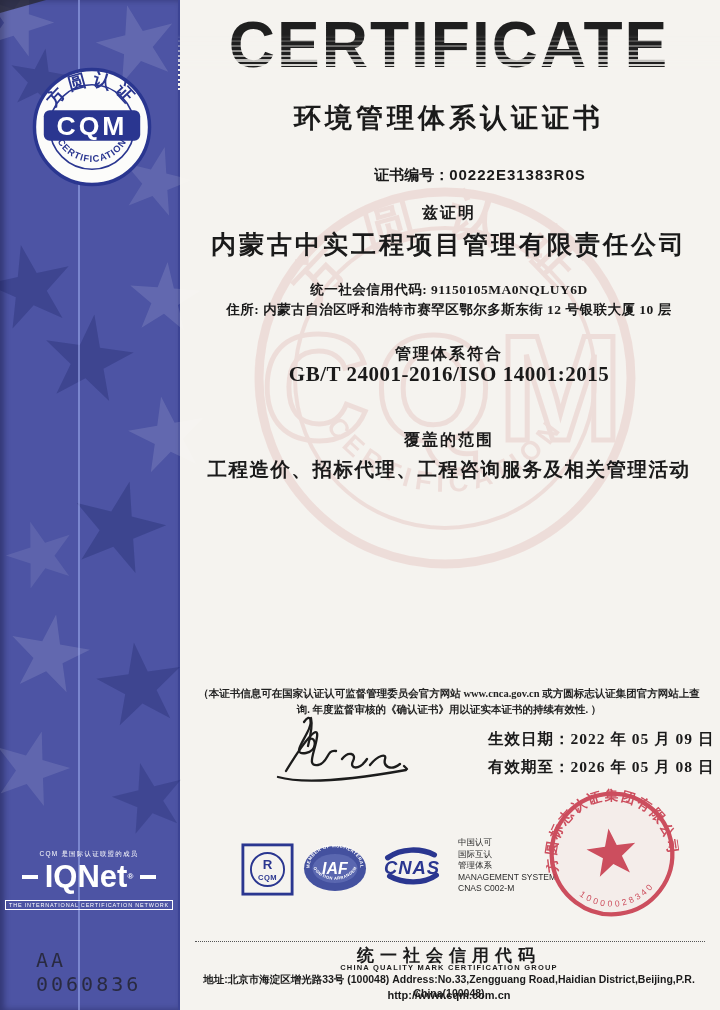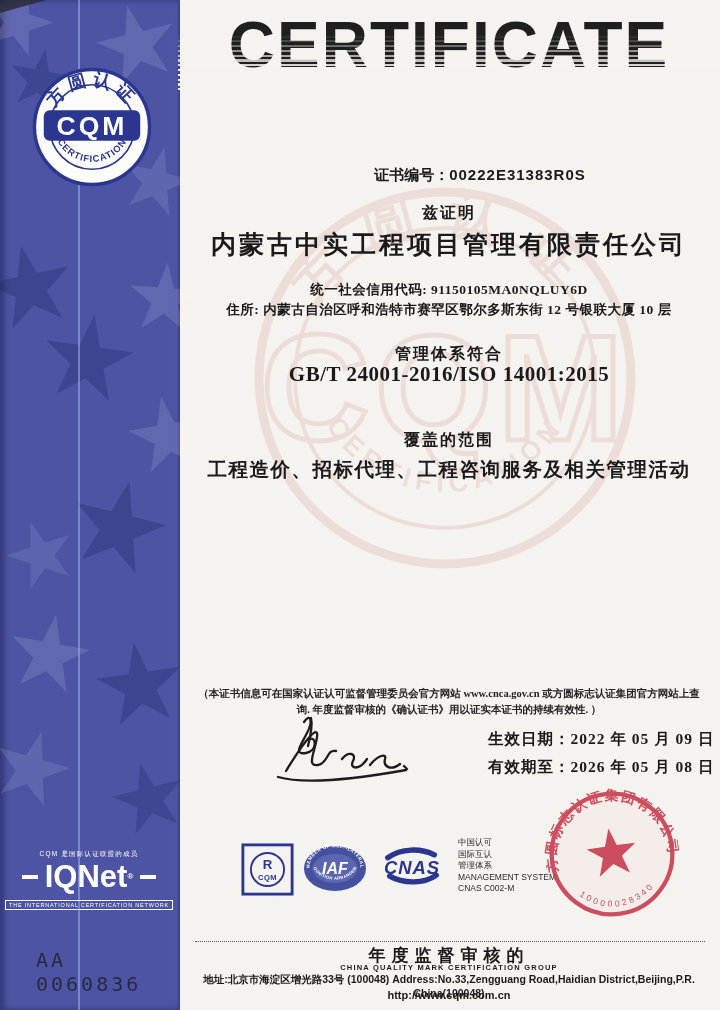--- a/index.html
+++ b/index.html
@@ -128,20 +128,21 @@
       <text font-size="27" font-weight="bold" fill="#c0524e" letter-spacing="6" text-anchor="middle" font-family="Liberation Sans, sans-serif">
         <textPath href="#wbot" startOffset="50%">CERTIFICATION</textPath>
       </text>
     </svg>
 
     <div class="title-wrap">
       <h1>CERTIFICATE</h1>
       <div class="title-stripes"></div>
     </div>
 
+    <div class="abs heading">环境管理体系认证证书</div>
     <div class="abs certno">
       <span>证书编号：</span><span class="val">00222E31383R0S</span>
     </div>
     <div class="abs certify">兹证明</div>
     <div class="abs company">内蒙古中实工程项目管理有限责任公司</div>
     <div class="abs info i1">统一社会信用代码: 91150105MA0NQLUY6D</div>
     <div class="abs info i2">住所: 内蒙古自治区呼和浩特市赛罕区鄂尔多斯东街 12 号银联大厦 10 层</div>
     <div class="abs conform">管理体系符合</div>
     <div class="abs standard">GB/T 24001-2016/ISO 14001:2015</div>
     <div class="abs scope-label">覆盖的范围</div>
@@ -210,18 +211,18 @@
       <text font-size="14.5" font-weight="bold" fill="#c94152" letter-spacing="2.2" text-anchor="middle" font-family="Liberation Sans, sans-serif">
         <textPath href="#stamptop" startOffset="50%">方圆标志认证集团有限公司</textPath>
       </text>
       <polygon points="70,43 76.2,61.5 95.7,61.7 80,73.2 85.9,91.8 70,80.5 54.1,91.8 60,73.2 44.3,61.7 63.8,61.5" fill="#c94152"></polygon>
       <text font-size="9" fill="#c94152" letter-spacing="3" text-anchor="middle" font-family="Liberation Sans, sans-serif">
         <textPath href="#stampbot" startOffset="50%">1100000283409</textPath>
       </text>
     </svg>
 
     <div class="divider"></div>
-    <div class="abs group-cn">年度监督审核的</div>
+    <div class="abs group-cn">统一社会信用代码</div>
     <div class="abs group-en">CHINA QUALITY MARK CERTIFICATION GROUP</div>
     <div class="abs addr">地址:北京市海淀区增光路33号 (100048)   Address:No.33,Zengguang Road,Haidian District,Beijing,P.R. China(100048)</div>
     <div class="abs url">http://www.cqm.com.cn</div>
   </div>
 </div>
 
 </body></html>

